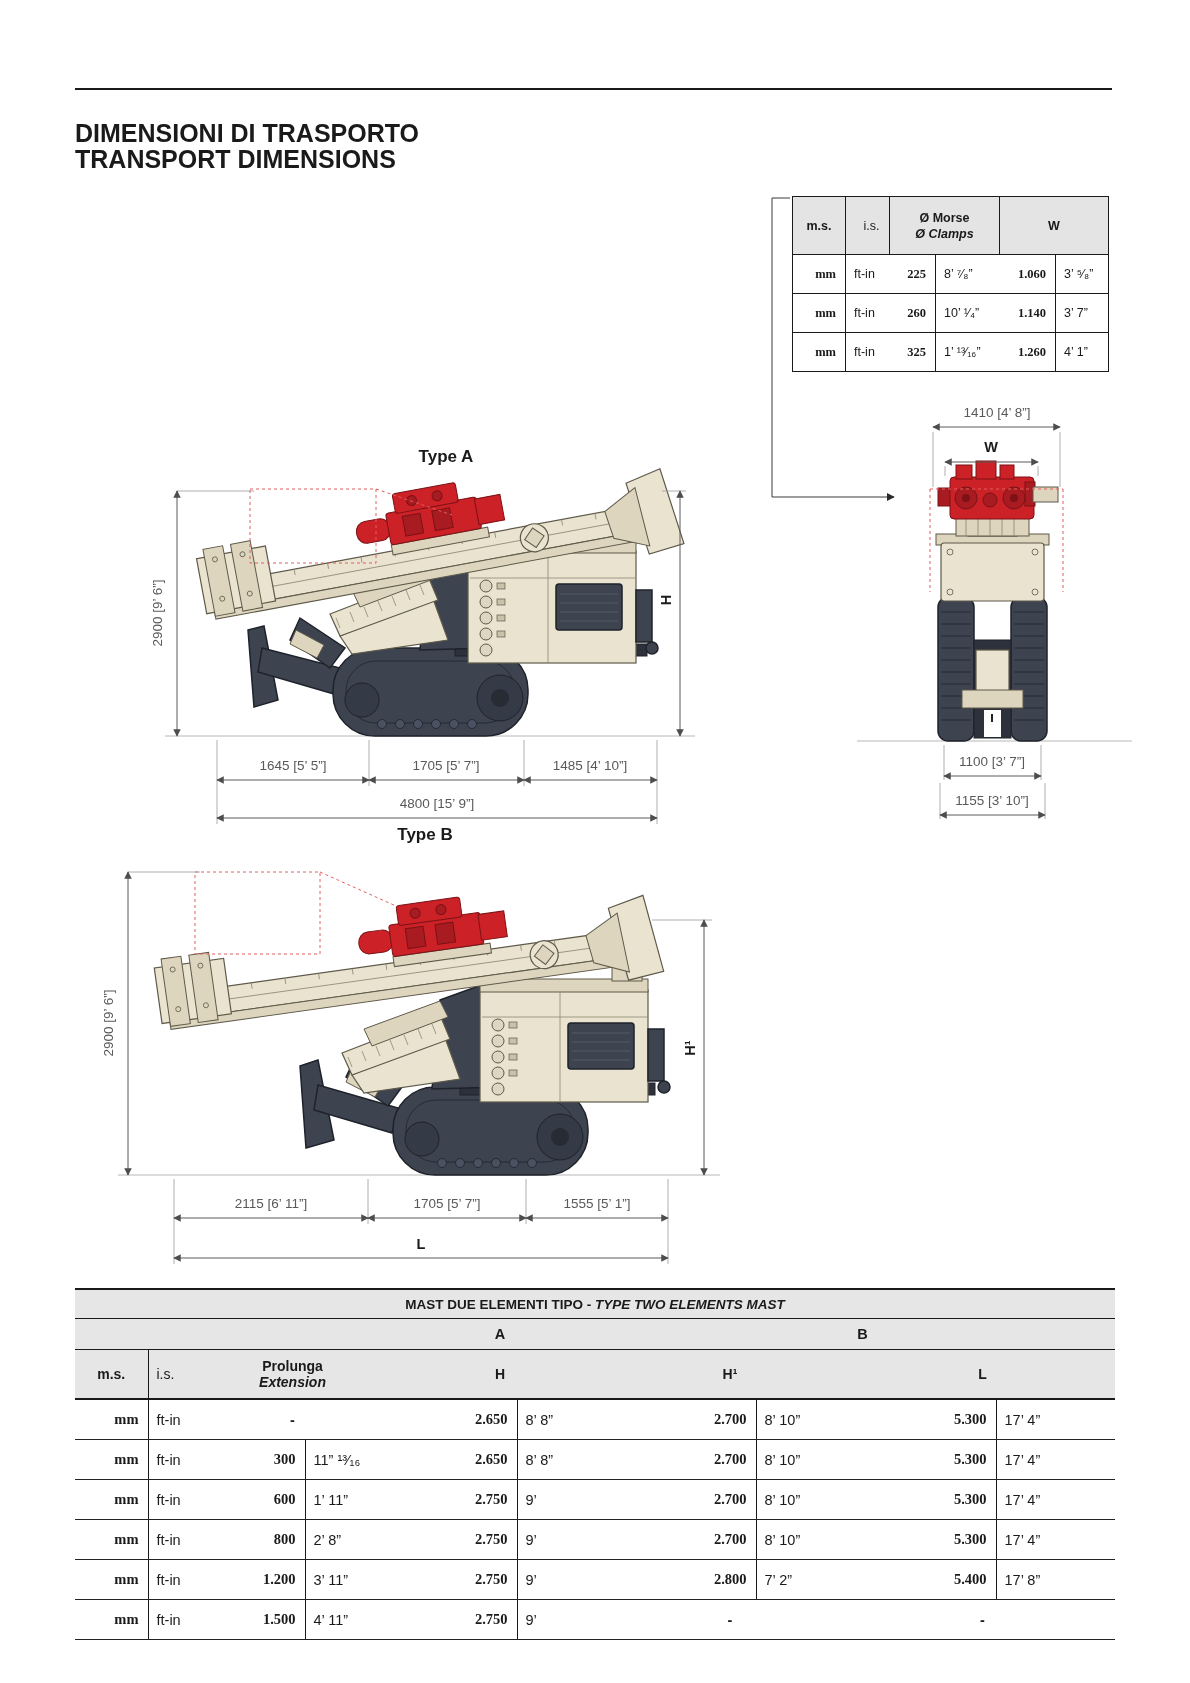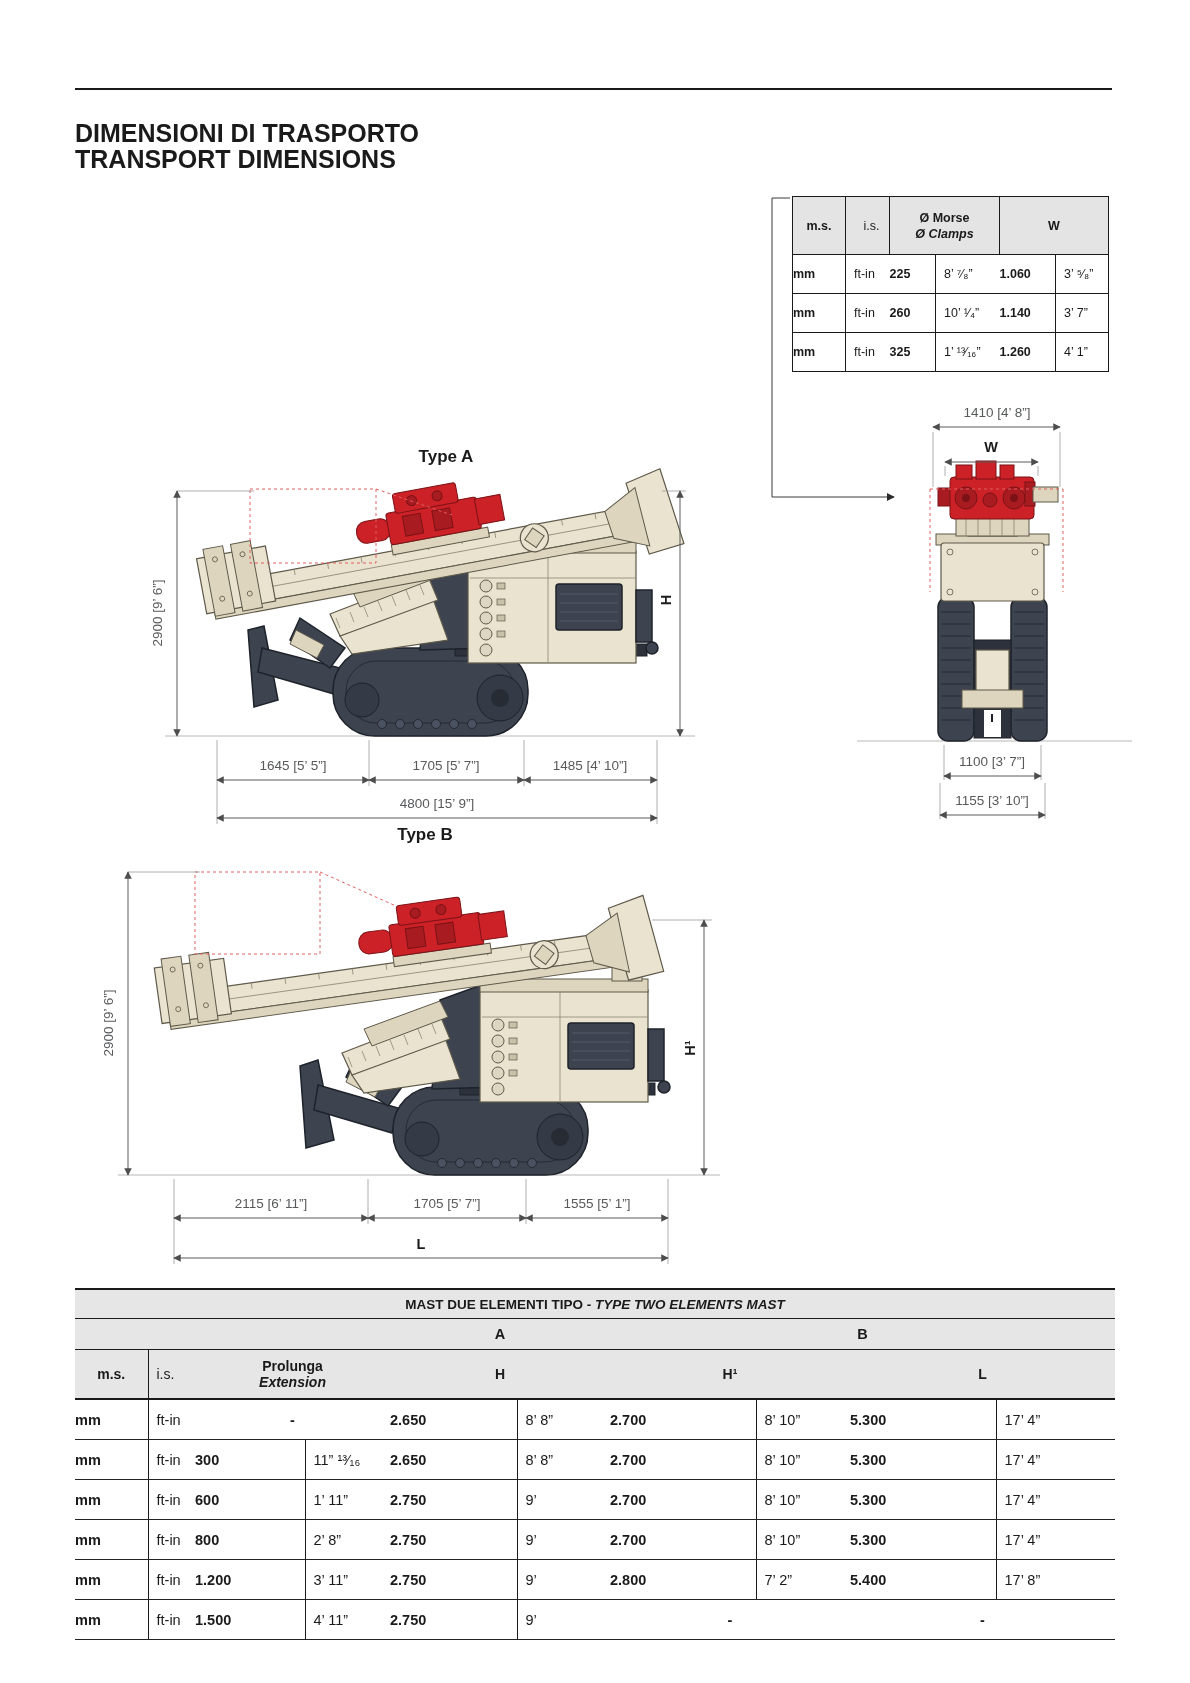--- a/index.html
+++ b/index.html
@@ -49,21 +49,21 @@
   .mast td { font-size:14.5px; }
   .mast .title-row td { background:#e6e6e6; text-align:center; font-weight:bold; font-size:13.5px;
                         height:28px; border-top:2px solid #1a1a1a; border-bottom:1px solid #1a1a1a; }
   .mast .title-row .en { font-style:italic; }
   .mast .ab-row td { background:#e6e6e6; text-align:center; font-weight:bold; font-size:14.5px; height:30px; }
   .mast .hdr-row td { background:#e6e6e6; height:48px; font-size:14px;
                       border-top:1px solid #1a1a1a; border-bottom:2.5px solid #1a1a1a; }
   .mast tbody td { height:39px; border-bottom:1.5px solid #222; }
 
   .bl { border-left:1px solid #1a1a1a; }
-  .num  { font-weight:bold; padding-right:9px; }
+  .num  { font-weight:bold; text-align:right; padding-right:9px;font-family:Liberation Serif, serif; }
   .ftin { text-align:left; padding-left:8px; }
   .center { text-align:center; }
   .bold { font-weight:bold; }
   .ital { font-style:italic; }
   .twoline { line-height:16px; }
 </style>
 </head>
 <body>
 
 <div class="page">

